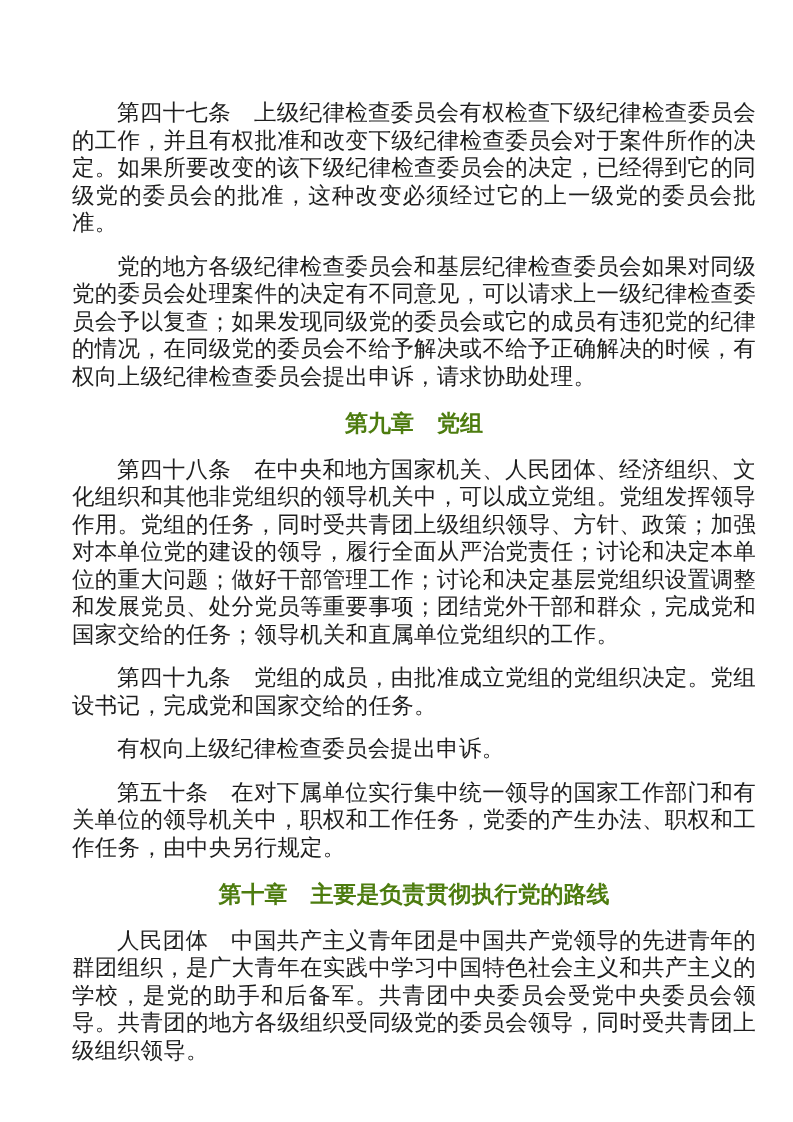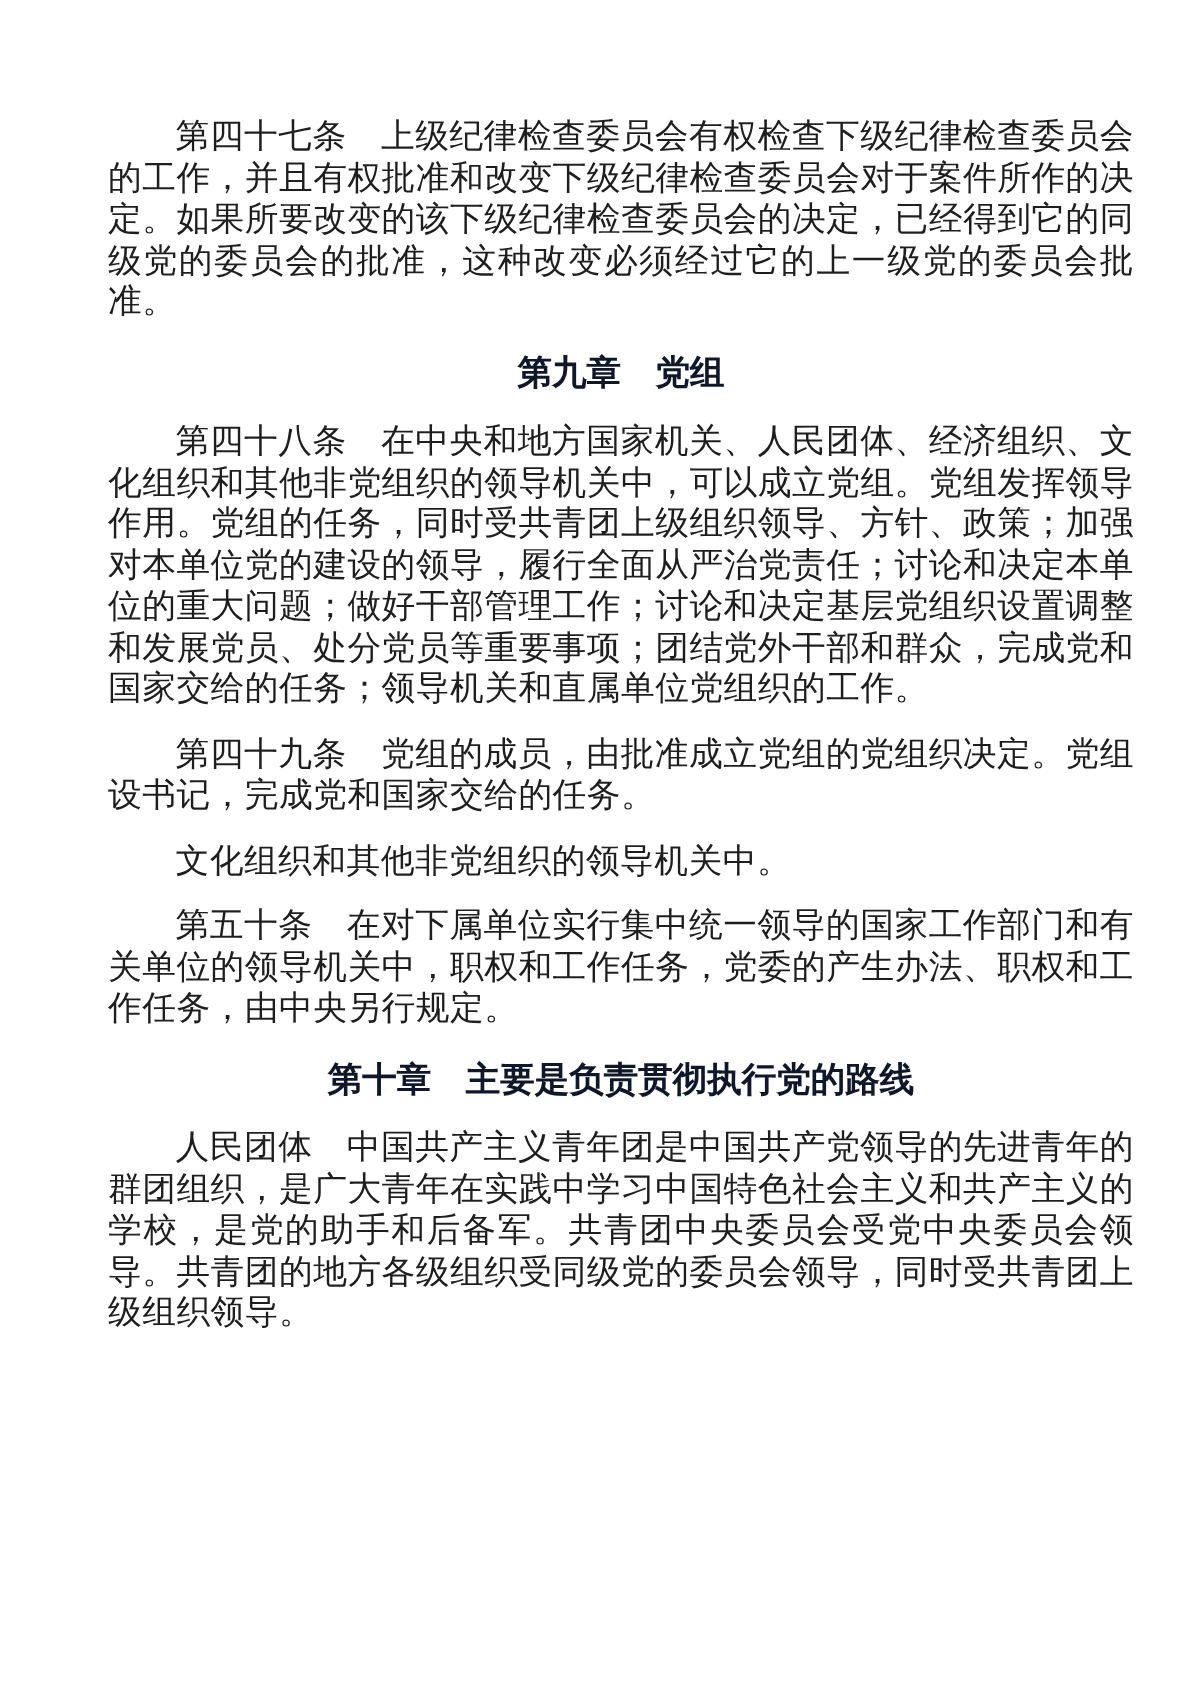--- a/index.html
+++ b/index.html
@@ -9,57 +9,58 @@
   }
   body {
     width: 793px;
     height: 1122px;
     overflow: hidden;
   }
   .page {
     box-sizing: border-box;
     width: 793px;
     height: 1122px;
-    padding: 77px 37px 20px 72px;
+    padding: 99px 37px 20px 72px;
     background: #ffffff;
     font-family: "Liberation Serif", "DejaVu Serif", serif;
     color: #1e1e1e;
   }
   .body-para {
     margin: 0 0 16px 0;
     font-size: 22.5px;
     line-height: 27.5px;
     text-align: justify;
     text-justify: inter-ideograph;
     text-indent: 2em;
     letter-spacing: 0.3px;
   }
   .chapter-heading {
     margin: 20px 0 18px 0;
     font-size: 23px;
     line-height: 27.5px;
     font-weight: 700;
     text-align: center;
     font-family: "Liberation Sans", "DejaVu Sans", sans-serif;
-    color: #0f172a;
+    color: #4d7c0f;
   }
 </style>
 </head>
 <body>
 
 <div class="page">
   <p class="body-para">第四十七条　上级纪律检查委员会有权检查下级纪律检查委员会的工作，并且有权批准和改变下级纪律检查委员会对于案件所作的决定。如果所要改变的该下级纪律检查委员会的决定，已经得到它的同级党的委员会的批准，这种改变必须经过它的上一级党的委员会批准。</p>
 
+  <p class="body-para">党的地方各级纪律检查委员会和基层纪律检查委员会如果对同级党的委员会处理案件的决定有不同意见，可以请求上一级纪律检查委员会予以复查；如果发现同级党的委员会或它的成员有违犯党的纪律的情况，在同级党的委员会不给予解决或不给予正确解决的时候，有权向上级纪律检查委员会提出申诉，请求协助处理。</p>
 
   <h2 class="chapter-heading">第九章　党组</h2>
 
   <p class="body-para">第四十八条　在中央和地方国家机关、人民团体、经济组织、文化组织和其他非党组织的领导机关中，可以成立党组。党组发挥领导作用。党组的任务，同时受共青团上级组织领导、方针、政策；加强对本单位党的建设的领导，履行全面从严治党责任；讨论和决定本单位的重大问题；做好干部管理工作；讨论和决定基层党组织设置调整和发展党员、处分党员等重要事项；团结党外干部和群众，完成党和国家交给的任务；领导机关和直属单位党组织的工作。</p>
 
   <p class="body-para">第四十九条　党组的成员，由批准成立党组的党组织决定。党组设书记，完成党和国家交给的任务。</p>
 
-  <p class="body-para">文化组织和其他非党组织的领导机关中。</p>
+  <p class="body-para">有权向上级纪律检查委员会提出申诉。</p>
 
   <p class="body-para">第五十条　在对下属单位实行集中统一领导的国家工作部门和有关单位的领导机关中，职权和工作任务，党委的产生办法、职权和工作任务，由中央另行规定。</p>
 
   <h2 class="chapter-heading">第十章　主要是负责贯彻执行党的路线</h2>
 
   <p class="body-para">人民团体　中国共产主义青年团是中国共产党领导的先进青年的群团组织，是广大青年在实践中学习中国特色社会主义和共产主义的学校，是党的助手和后备军。共青团中央委员会受党中央委员会领导。共青团的地方各级组织受同级党的委员会领导，同时受共青团上级组织领导。</p>
 </div>
 
 </body></html>

